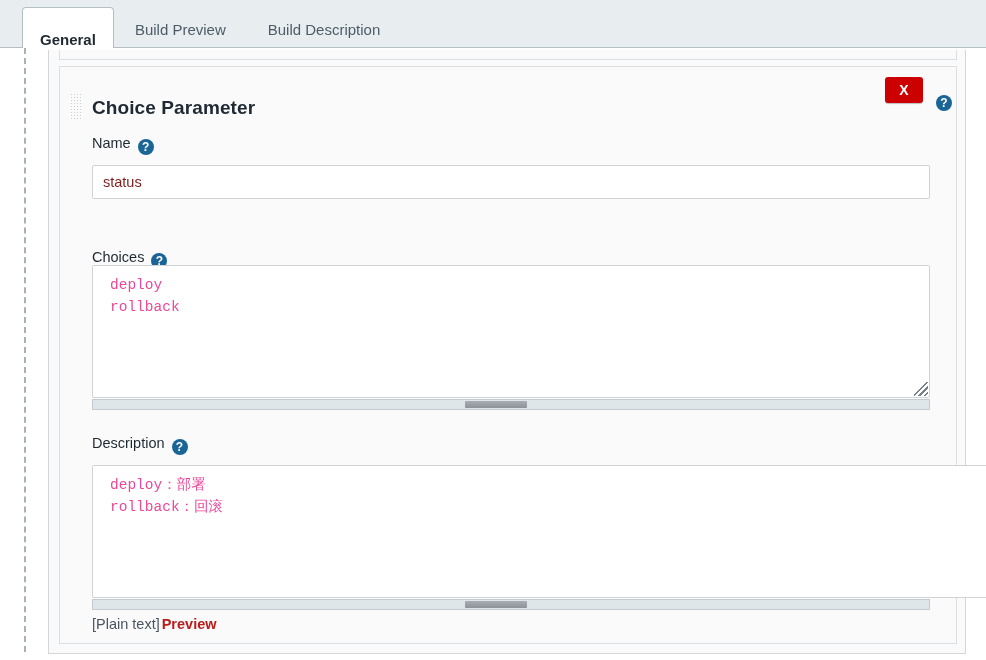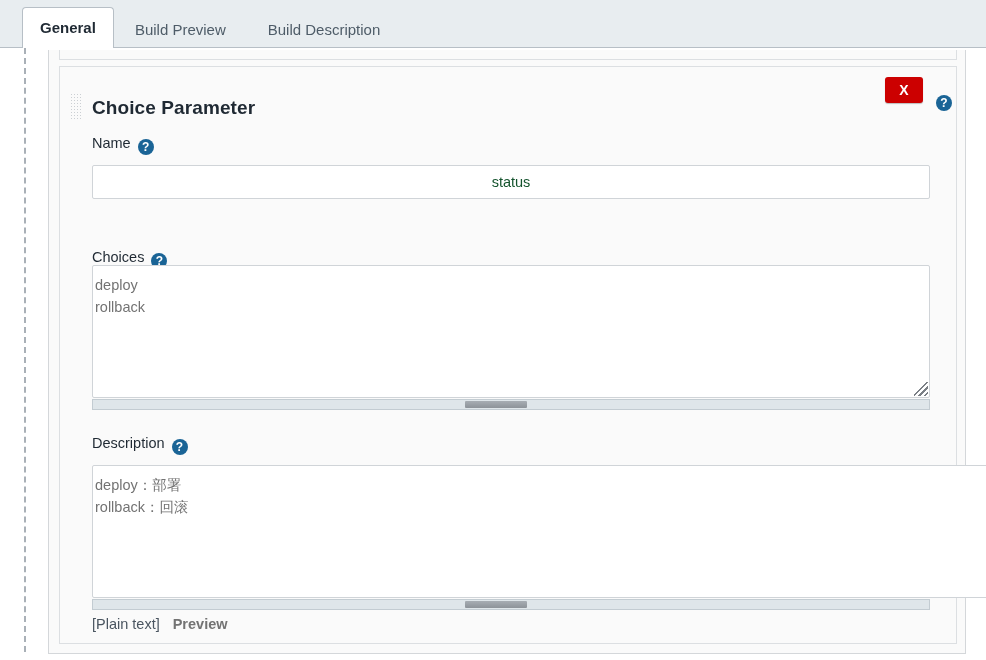--- a/index.html
+++ b/index.html
@@ -31,21 +31,21 @@
     position: absolute;
     left: 0; top: 0;
     height: 48px;
     display: flex;
     align-items: flex-end;
   }
   .tab {
     position: relative;
     height: 38px;
     line-height: 38px;
-    padding: 0 17px;
+    padding: 12px 17px;
     font-size: 15px;
     color: #4e5c68;
     white-space: nowrap;
     cursor: pointer;
     box-sizing: border-box;
     margin-bottom: -1px;
   }
   .tab.active {
     background: #ffffff;
     color: #1f2933;
@@ -184,39 +184,38 @@
 
   
   .text-input {
     position: absolute;
     box-sizing: border-box;
     background: #ffffff;
     border: 1px solid #d0d4d8;
     border-radius: 2px;
     font-family: "Liberation Sans", sans-serif;
     font-size: 14.5px;
-    color: #14532d;
+    color: #7f1d1d;
     padding: 0 10px;
     outline: none;
-    text-align: center;
   }
 
   
   .ta-wrap { position: absolute; }
   .ta {
     width: 100%;
     box-sizing: border-box;
     background: #ffffff;
     border: 1px solid #d0d4d8;
     border-radius: 2px;
-    font-family: Liberation Sans, sans-serif;
+    font-family: Liberation Mono, monospace;
     font-size: 14.5px;
     line-height: 22px;
-    color: #737373;
-    padding: 8px 2px;
+    color: #ec4899;
+    padding: 8px 17px;
     resize: none;
     outline: none;
     overflow: hidden;
     display: block;
     white-space: pre;
   }
   .resize-grip {
     position: absolute;
     right: 2px; bottom: 2px;
     width: 14px; height: 14px;
@@ -246,24 +245,24 @@
     cursor: pointer;
   }
 
   .plain-text-row {
     position: absolute;
     font-size: 14.5px;
     color: #4a5560;
     white-space: nowrap;
   }
   .plain-text-row a {
-    color: #737373;
+    color: #b91c1c;
     font-weight: bold;
     text-decoration: none;
-    margin-left: 13px;
+    margin-left: 2px;
     cursor: pointer;
   }
 </style>
 </head>
 <body>
 
 <div class="tabbar">
   <div class="tabs">
     <div class="tab active">
       <span>General</span>

